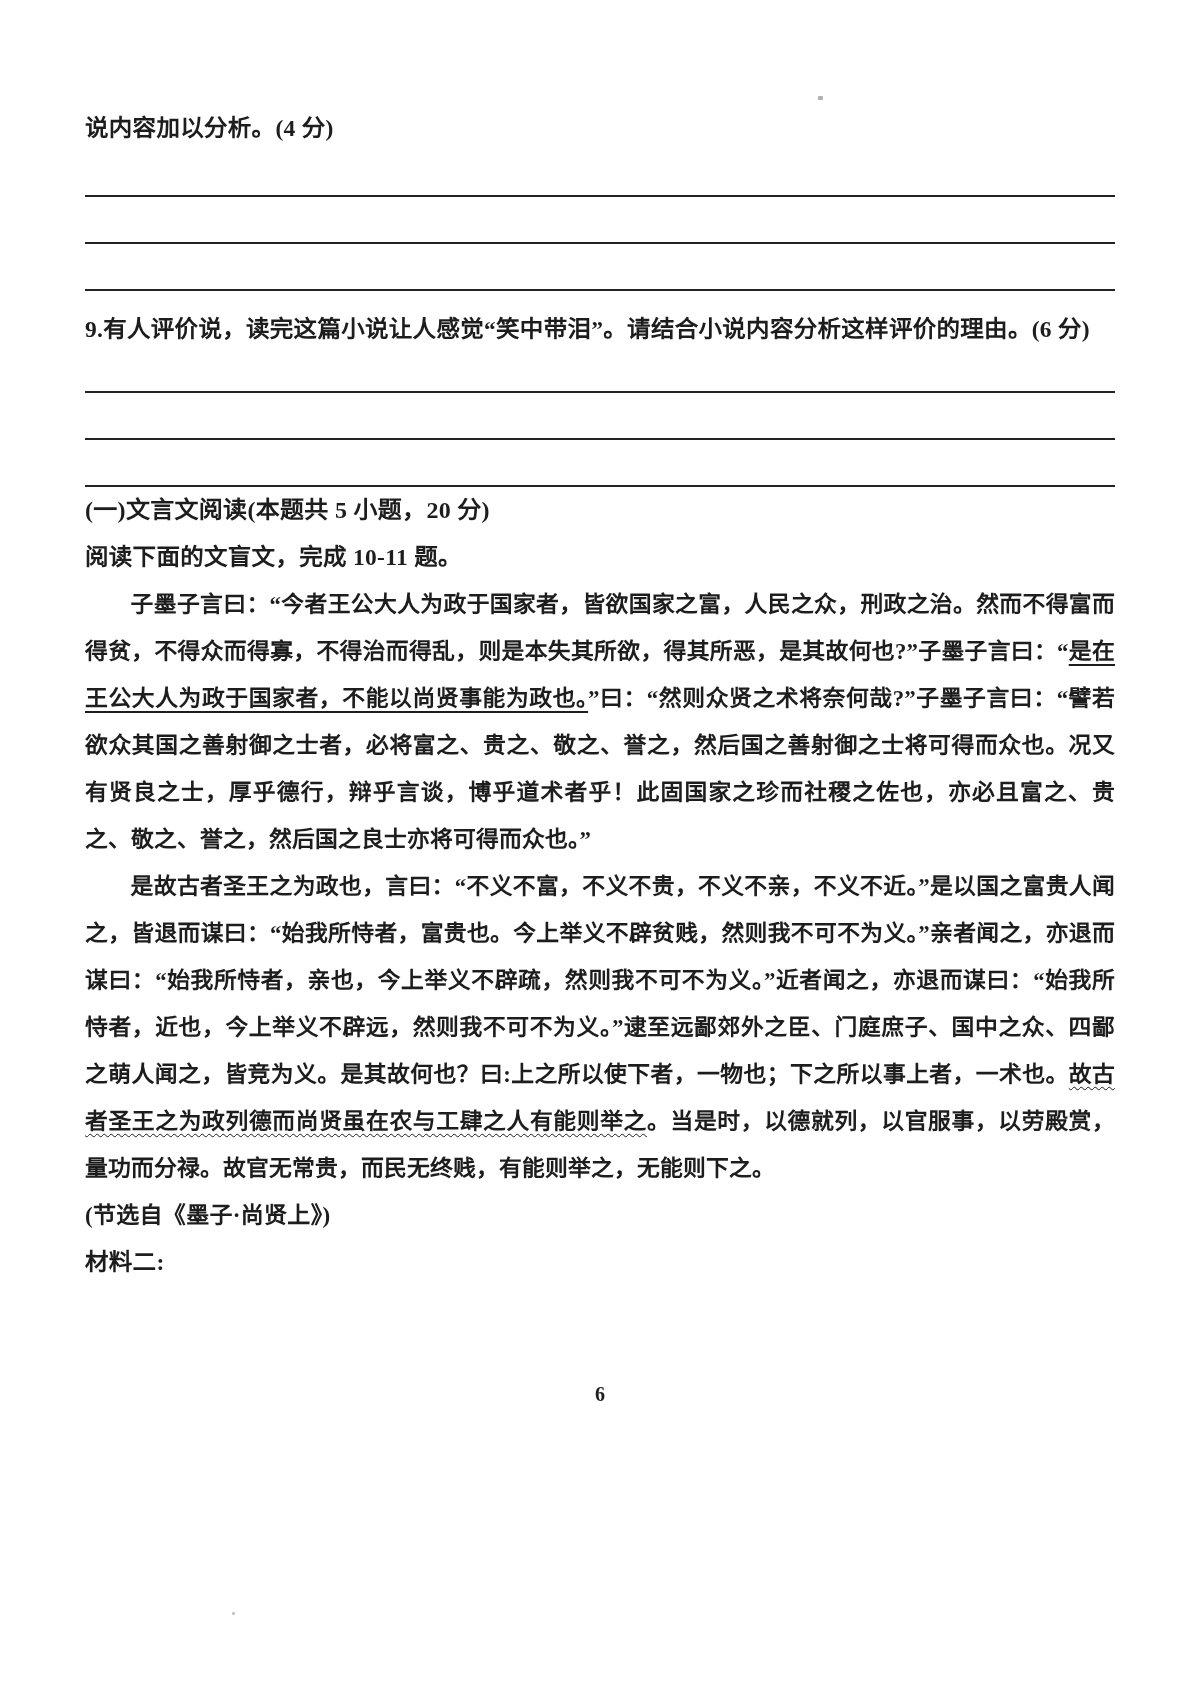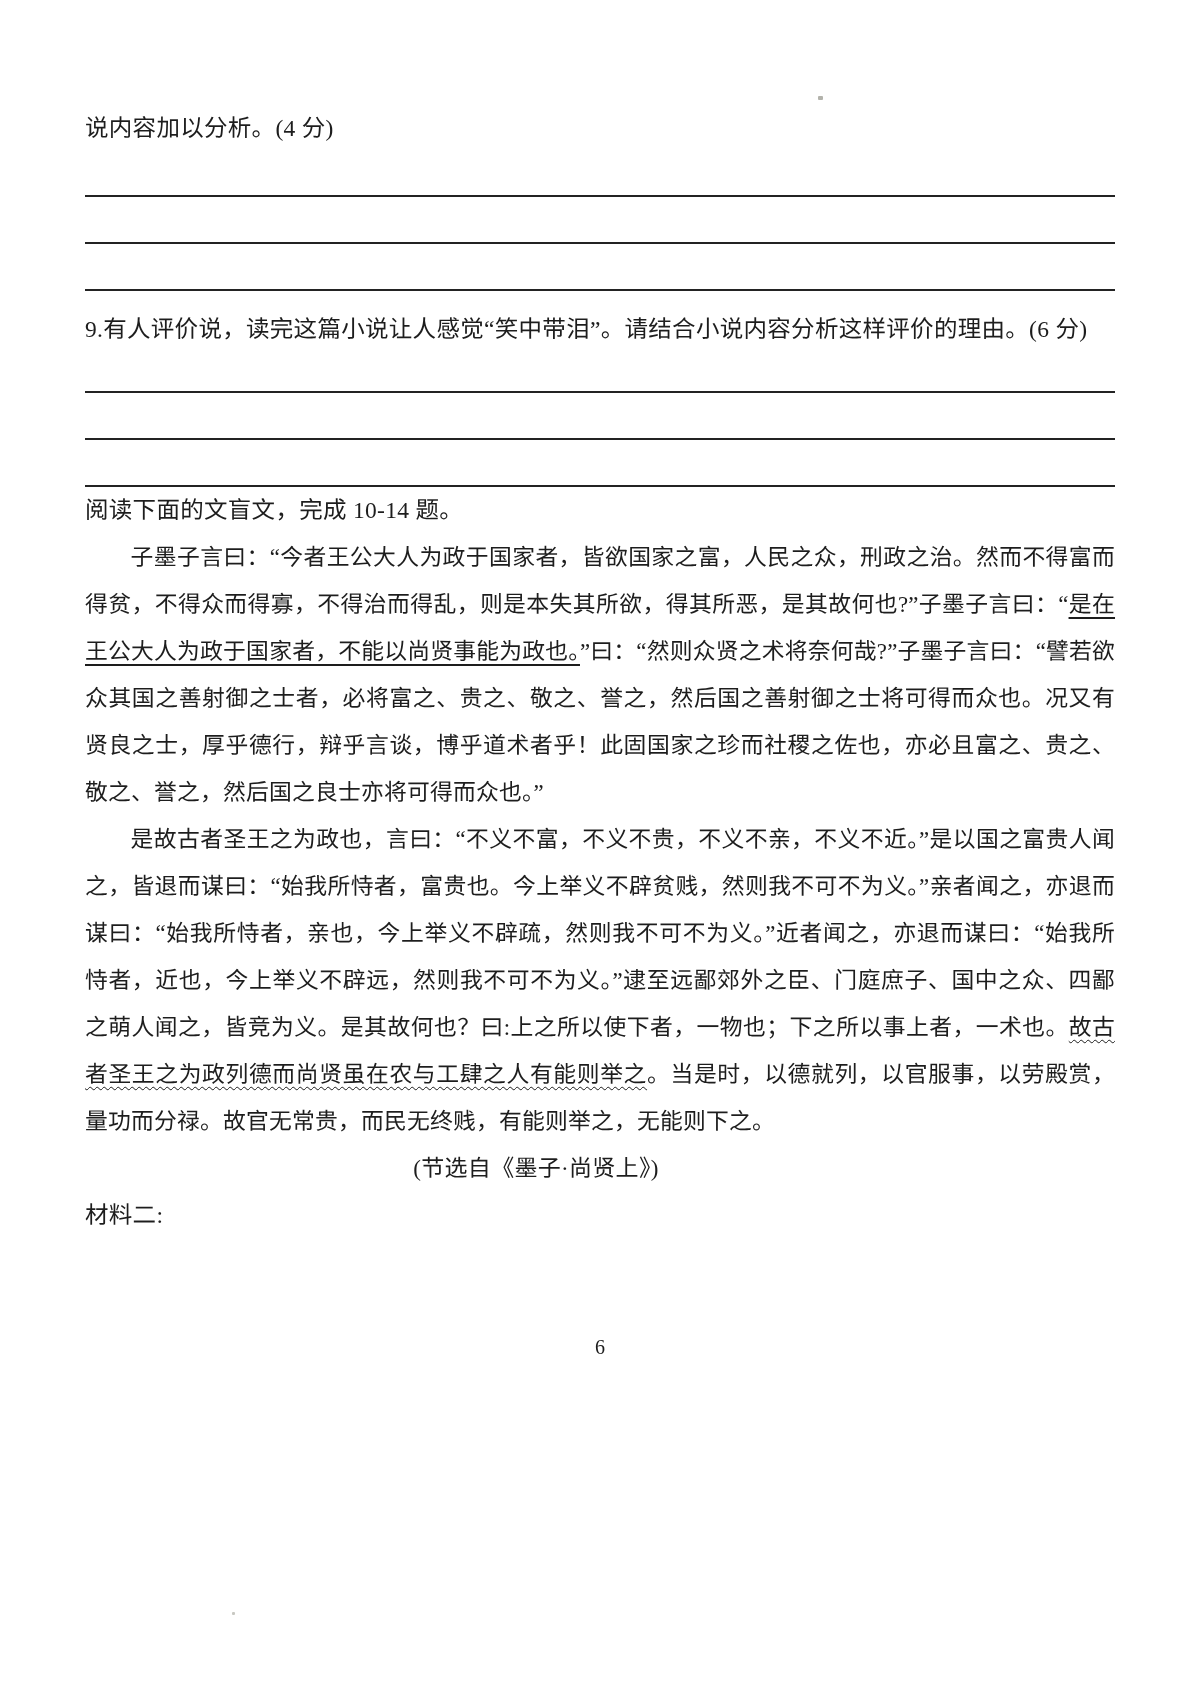--- a/index.html
+++ b/index.html
@@ -6,21 +6,21 @@
   html, body { background: #ffffff; }
   .sheet {
     position: relative;
     width: 1200px;
     height: 1698px;
     background: #ffffff;
     color: #1d1d1d;
     font-family: "Liberation Serif", serif;
     overflow: hidden;
   }
-  .content { padding: 0 85px; }
+  .content { padding: 0 85px; font-weight: bold; }
 
   .q-text {
     font-size: 23.5px;
     line-height: 33px;
     letter-spacing: 0.3px;
   }
   #q8text { padding-top: 112px; }
   #q9text { margin-top: 22px; }
 
   .ans-group { width: 100%; }
@@ -59,21 +59,21 @@
   }
   .u-wavy {
     text-decoration: underline;
     text-decoration-style: wavy;
     text-decoration-thickness: 1.2px;
     text-underline-offset: 4px;
   }
   .attribution {
     font-size: 23px;
     line-height: 47px;
-    text-align: center;
+    text-align: left;
     padding-right: 128px;
     letter-spacing: 0.3px;
   }
   .page-number {
     margin-top: 93px;
     text-align: center;
     font-size: 20px;
     line-height: 30px;
   }
   .speck {
@@ -104,22 +104,23 @@
 
     <div class="q-text" id="q9text">9.有人评价说，读完这篇小说让人感觉“笑中带泪”。请结合小说内容分析这样评价的理由。(6 分)</div>
 
     <div class="ans-group" id="ans-group-2">
         <div class="ans-line"></div>
         <div class="ans-line"></div>
         <div class="ans-line"></div>
       </div>
 
 
+    <div class="rhythm" id="sub-heading">(一)文言文阅读(本题共 5 小题，20 分)</div>
 
-    <div class="rhythm" id="instruction">阅读下面的文盲文，完成 10-14 题。</div>
+    <div class="rhythm" id="instruction">阅读下面的文盲文，完成 10-11 题。</div>
 
 
     <p class="para" id="m1p1"><span>子墨子言曰：“今者王公大人为政于国家者，皆欲国家之富，人民之众，刑政之治。然而不得富而得贫，不得众而得寡，不得治而得乱，则是本失其所欲，得其所恶，是其故何也?”子墨子言曰：“</span><span class="u-solid">是在王公大人为政于国家者，不能以尚贤事能为政也。</span><span>”曰：“然则众贤之术将奈何哉?”子墨子言曰：“譬若欲众其国之善射御之士者，必将富之、贵之、敬之、誉之，然后国之善射御之士将可得而众也。况又有贤良之士，厚乎德行，辩乎言谈，博乎道术者乎！此固国家之珍而社稷之佐也，亦必且富之、贵之、敬之、誉之，然后国之良士亦将可得而众也。”</span></p>
 
     <p class="para" id="m1p2"><span>是故古者圣王之为政也，言曰：“不义不富，不义不贵，不义不亲，不义不近。”是以国之富贵人闻之，皆退而谋曰：“始我所恃者，富贵也。今上举义不辟贫贱，然则我不可不为义。”亲者闻之，亦退而谋曰：“始我所恃者，亲也，今上举义不辟疏，然则我不可不为义。”近者闻之，亦退而谋曰：“始我所恃者，近也，今上举义不辟远，然则我不可不为义。”逮至远鄙郊外之臣、门庭庶子、国中之众、四鄙之萌人闻之，皆竞为义。是其故何也？曰:上之所以使下者，一物也；下之所以事上者，一术也。</span><span class="u-wavy">故古者圣王之为政列德而尚贤虽在农与工肆之人有能则举之</span><span>。当是时，以德就列，以官服事，以劳殿赏，量功而分禄。故官无常贵，而民无终贱，有能则举之，无能则下之。</span></p>
 
     <div class="attribution">(节选自《墨子·尚贤上》)</div>
 
     <div class="rhythm" id="material2-label">材料二:</div>
 

